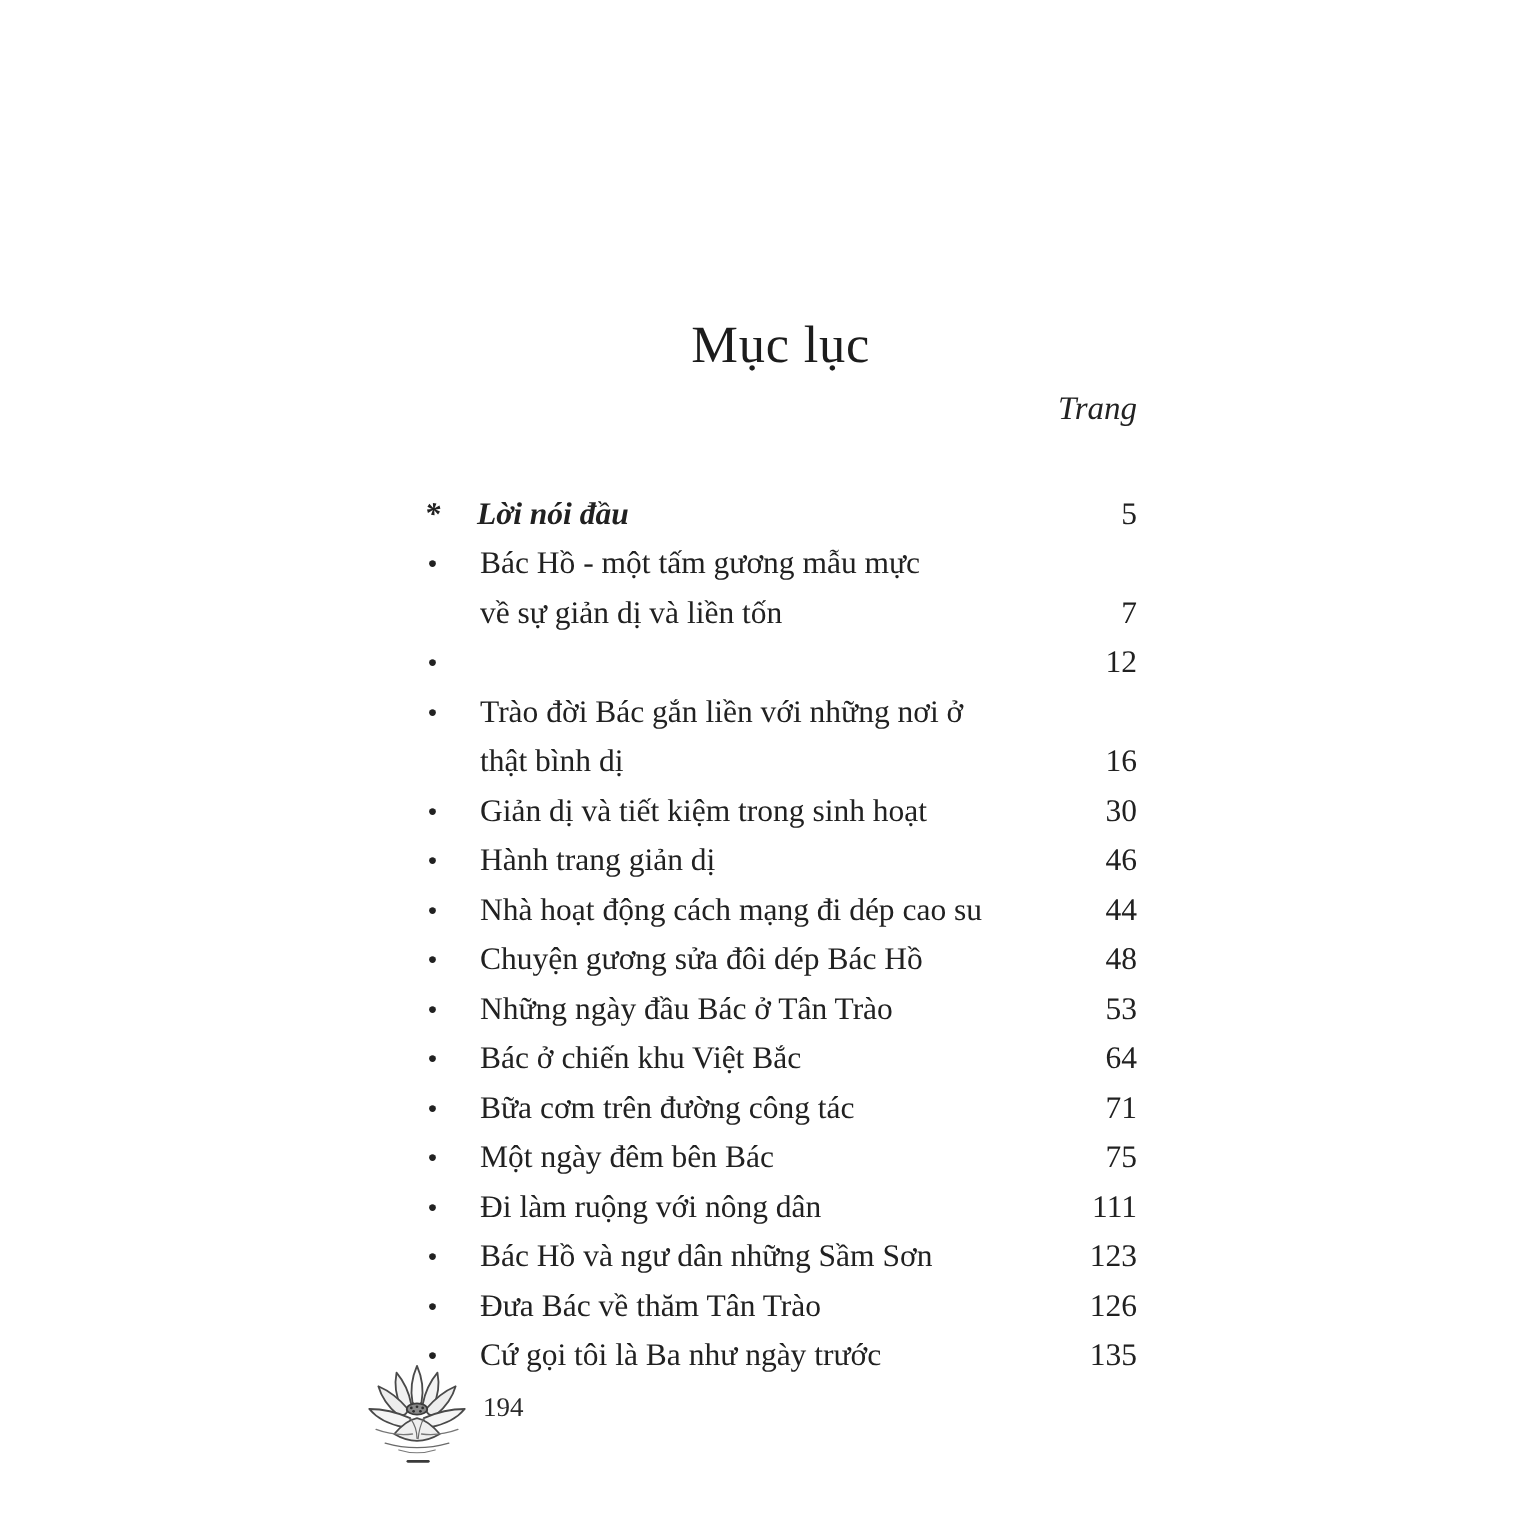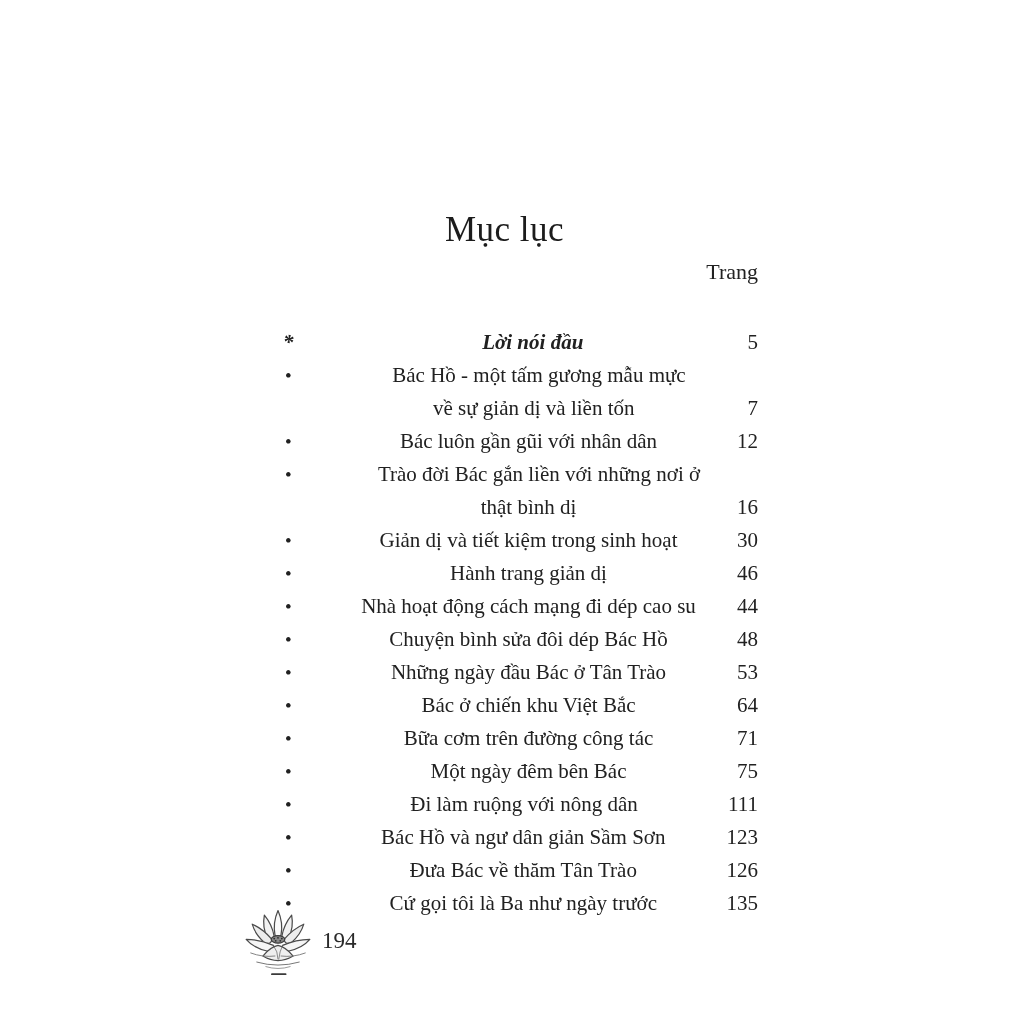--- a/index.html
+++ b/index.html
@@ -13,35 +13,36 @@
     overflow: hidden;
   }
   .page {
     position: relative;
     width: 1024px;
     height: 1024px;
     background: #ffffff;
   }
   .page-title {
     position: absolute;
-    left: 267px;
+    left: 283px;
     top: 210px;
     width: 475px;
     text-align: center;
     font-size: 35px;
     font-weight: 500;
     letter-spacing: 0.5px;
     color: #1c1c1c;
   }
   .trang-label {
     position: absolute;
     left: 283px;
     top: 259px;
     width: 475px;
     text-align: right;
+    font-style: italic;
     font-size: 22px;
     color: #222222;
   }
   .toc {
     position: absolute;
     left: 283px;
     top: 326px;
     width: 475px;
     font-size: 21px;
   }
@@ -56,21 +57,20 @@
     flex: 0 0 35px;
     line-height: 33px;
   }
   .toc-row .marker.bullet {
     font-size: 19px;
     padding-left: 2px;
   }
   .toc-row .text {
     flex: 1 1 auto;
     line-height: 33px;
-    text-align: center;
   }
   .toc-row .pagenum {
     flex: 0 0 auto;
     margin-left: auto;
     text-align: right;
     line-height: 33px;
   }
   .toc-row.emphasis .marker,
   .toc-row.emphasis .text {
     font-weight: bold;
@@ -80,21 +80,21 @@
     position: absolute;
     left: 240px;
     top: 906px;
     width: 76px;
     height: 72px;
   }
   .footer-page-number {
     position: absolute;
     left: 322px;
     top: 928px;
-    font-size: 23px;
+    font-size: 18px;
     color: #2a2a2a;
   }
 </style>
 </head>
 <body>
 
 <div class="page">
 
   <div class="page-title">Mục lục</div>
 
@@ -111,21 +111,20 @@
     <span class="text">Bác Hồ - một tấm gương mẫu mực</span>
     <span class="pagenum"></span>
   </div>
       <div class="toc-row">
     <span class="marker bullet"></span>
     <span class="text">về sự giản dị và liền tốn</span>
     <span class="pagenum">7</span>
   </div>
       <div class="toc-row">
     <span class="marker bullet">•</span>
-    <span class="text">Bác luôn gần gũi với nhân dân</span>
     <span class="pagenum">12</span>
   </div>
       <div class="toc-row">
     <span class="marker bullet">•</span>
     <span class="text">Trào đời Bác gắn liền với những nơi ở</span>
     <span class="pagenum"></span>
   </div>
       <div class="toc-row">
     <span class="marker bullet"></span>
     <span class="text">thật bình dị</span>
@@ -141,21 +140,21 @@
     <span class="text">Hành trang giản dị</span>
     <span class="pagenum">46</span>
   </div>
       <div class="toc-row">
     <span class="marker bullet">•</span>
     <span class="text">Nhà hoạt động cách mạng đi dép cao su</span>
     <span class="pagenum">44</span>
   </div>
       <div class="toc-row">
     <span class="marker bullet">•</span>
-    <span class="text">Chuyện bình sửa đôi dép Bác Hồ</span>
+    <span class="text">Chuyện gương sửa đôi dép Bác Hồ</span>
     <span class="pagenum">48</span>
   </div>
       <div class="toc-row">
     <span class="marker bullet">•</span>
     <span class="text">Những ngày đầu Bác ở Tân Trào</span>
     <span class="pagenum">53</span>
   </div>
       <div class="toc-row">
     <span class="marker bullet">•</span>
     <span class="text">Bác ở chiến khu Việt Bắc</span>
@@ -171,21 +170,21 @@
     <span class="text">Một ngày đêm bên Bác</span>
     <span class="pagenum">75</span>
   </div>
       <div class="toc-row">
     <span class="marker bullet">•</span>
     <span class="text">Đi làm ruộng với nông dân</span>
     <span class="pagenum">111</span>
   </div>
       <div class="toc-row">
     <span class="marker bullet">•</span>
-    <span class="text">Bác Hồ và ngư dân giản Sầm Sơn</span>
+    <span class="text">Bác Hồ và ngư dân những Sầm Sơn</span>
     <span class="pagenum">123</span>
   </div>
       <div class="toc-row">
     <span class="marker bullet">•</span>
     <span class="text">Đưa Bác về thăm Tân Trào</span>
     <span class="pagenum">126</span>
   </div>
       <div class="toc-row">
     <span class="marker bullet">•</span>
     <span class="text">Cứ gọi tôi là Ba như ngày trước</span>

